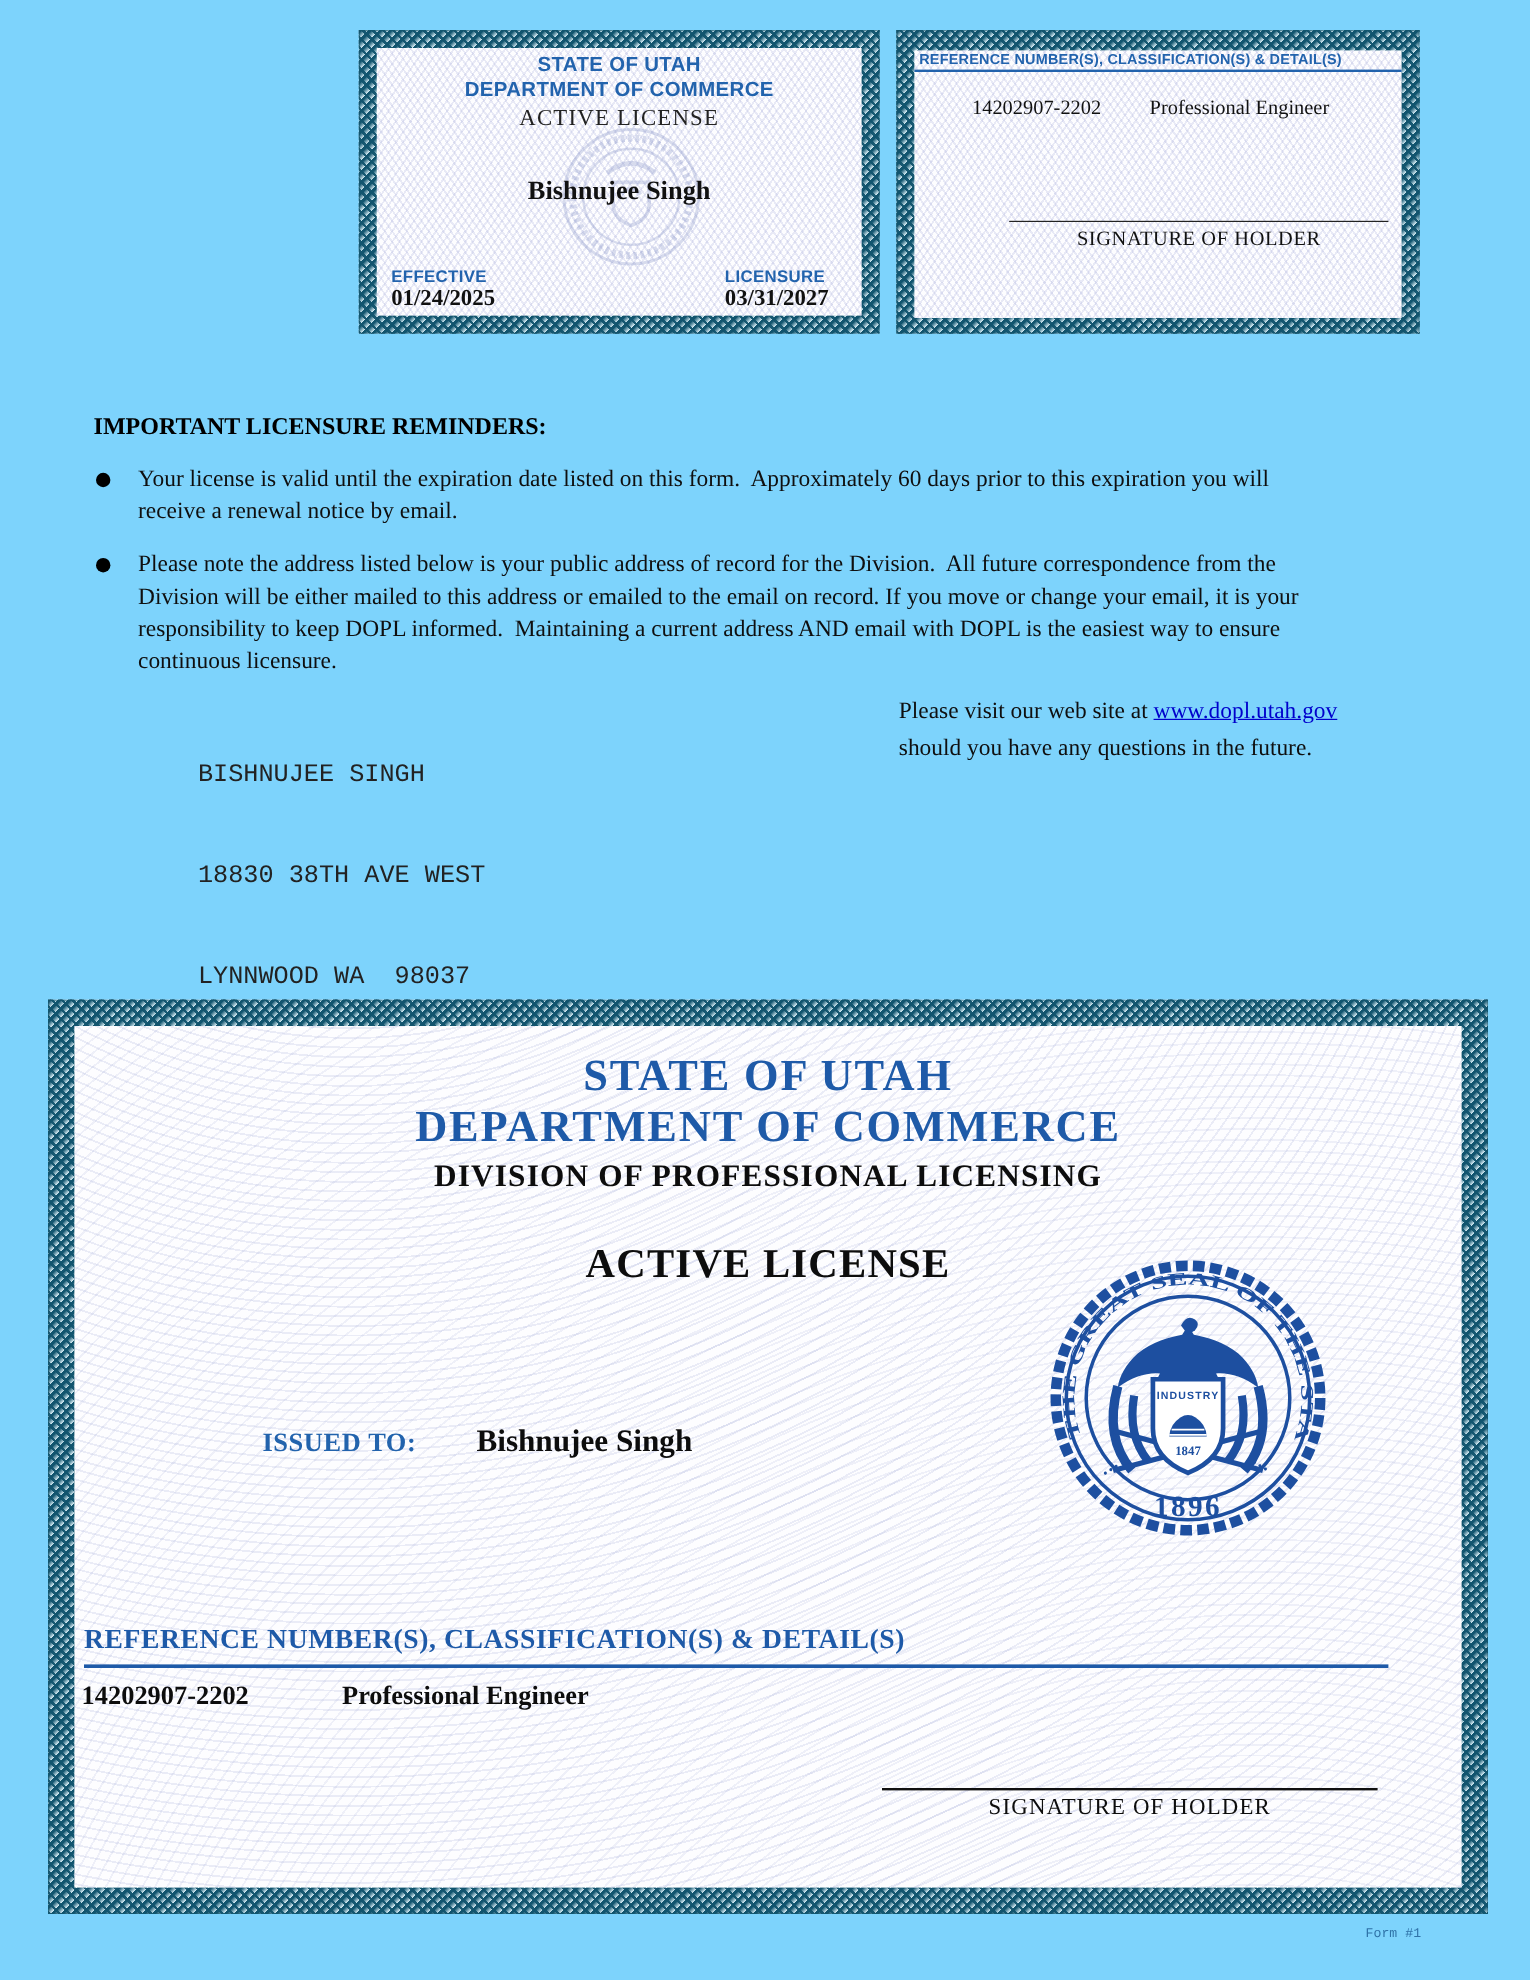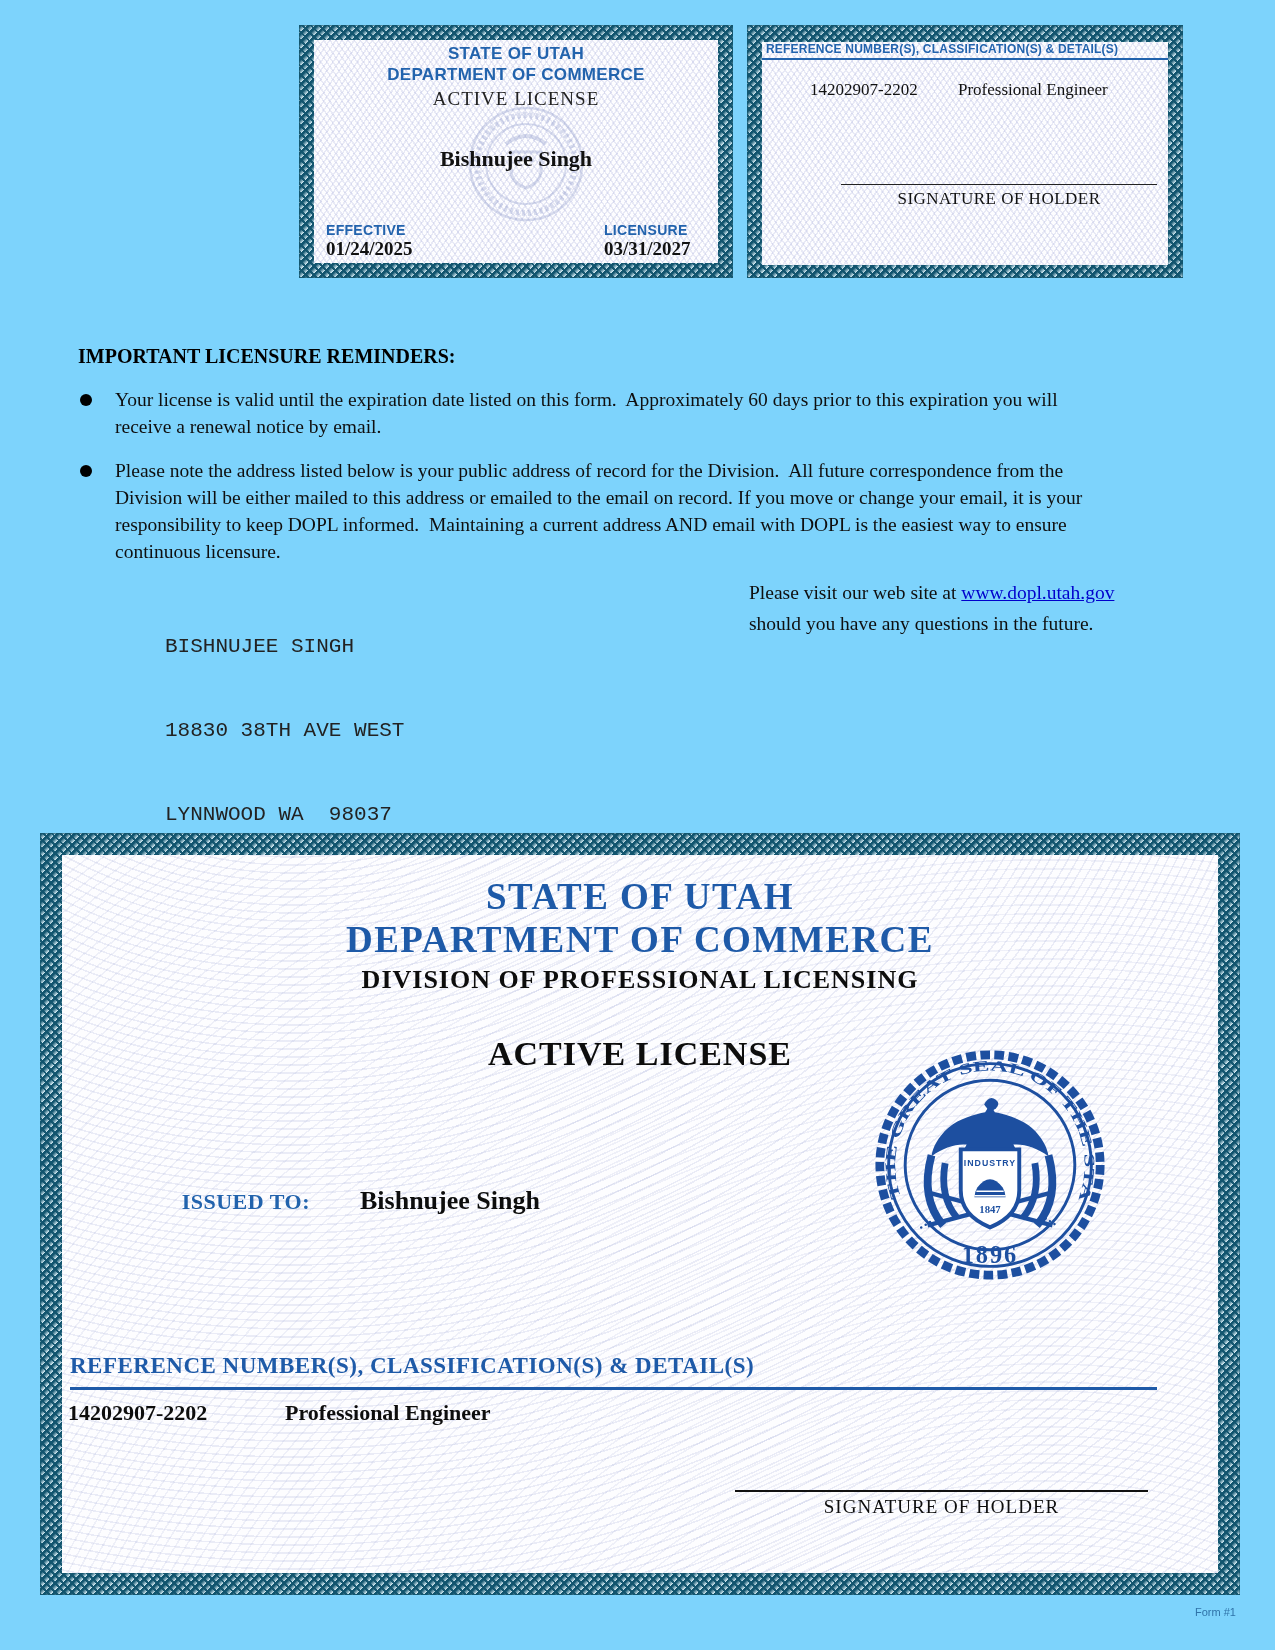--- a/index.html
+++ b/index.html
@@ -71,38 +71,38 @@
 
   
   #certificate{left:40px;top:833px;width:1200px;height:762px;padding:22px;}
   .cert-title{position:absolute;left:0;width:100%;text-align:center;font-weight:bold;}
   #cert-state{top:20px;font-size:37px;color:#1e5aa8;letter-spacing:1.5px;}
   #cert-dept{top:63px;font-size:37px;color:#1e5aa8;letter-spacing:1.5px;}
   #cert-division{top:110px;font-size:26px;color:#0d0d0d;letter-spacing:1px;}
   #cert-active{top:180px;font-size:34px;color:#0d0d0d;letter-spacing:1px;}
 
   .cert-row{position:absolute;left:0;width:100%;}
-  #row-eff{top:238px;} #row-exp{top:285px;} #row-issued{top:331px;}
+  #row-eff{top:238px;} #row-exp{top:285px;} #row-issued{top:331px;margin-left:37px;}
   .cert-label{display:inline-block;width:248px;text-align:right;font-weight:bold;
         font-size:22px;color:#2263ad;letter-spacing:.5px;vertical-align:baseline;}
   .cert-value{display:inline-block;margin-left:50px;font-weight:bold;font-size:24px;color:#0d0d0d;}
   #issued-name{font-size:26px;}
 
   #cert-seal{position:absolute;left:811px;top:193px;}
 
   #cert-refheader{position:absolute;left:8px;top:498px;width:1087px;box-sizing:border-box;
         font-weight:bold;font-size:23px;color:#1e5aa8;letter-spacing:.5px;
         padding-bottom:8px;border-bottom:3px solid #1e5aa8;}
   #cert-number{position:absolute;left:6px;top:545px;font-weight:bold;font-size:22px;color:#0d0d0d;}
   #cert-class{position:absolute;left:223px;top:545px;font-weight:bold;font-size:22px;color:#0d0d0d;}
   #cert-sigline{position:absolute;left:673px;top:635px;width:413px;border-top:2px solid #111;}
   #cert-siglabel{position:absolute;left:673px;top:641px;width:413px;text-align:center;
         font-size:19px;letter-spacing:1px;color:#0d0d0d;}
 
-  #form-label{position:absolute;left:1195px;top:1606px;font-family:Liberation Sans, sans-serif;
+  #form-label{position:absolute;left:1138px;top:1606px;font-family:Liberation Mono, monospace;
         font-size:11px;color:#2f73a8;}
 </style>
 </head>
 <body>
 
 <div class="page">
 
   <div class="knot card" id="card-license">
     <div class="inner guilloche-fine">
       <svg class="watermark" width="120" height="120" viewBox="0 0 120 120">

